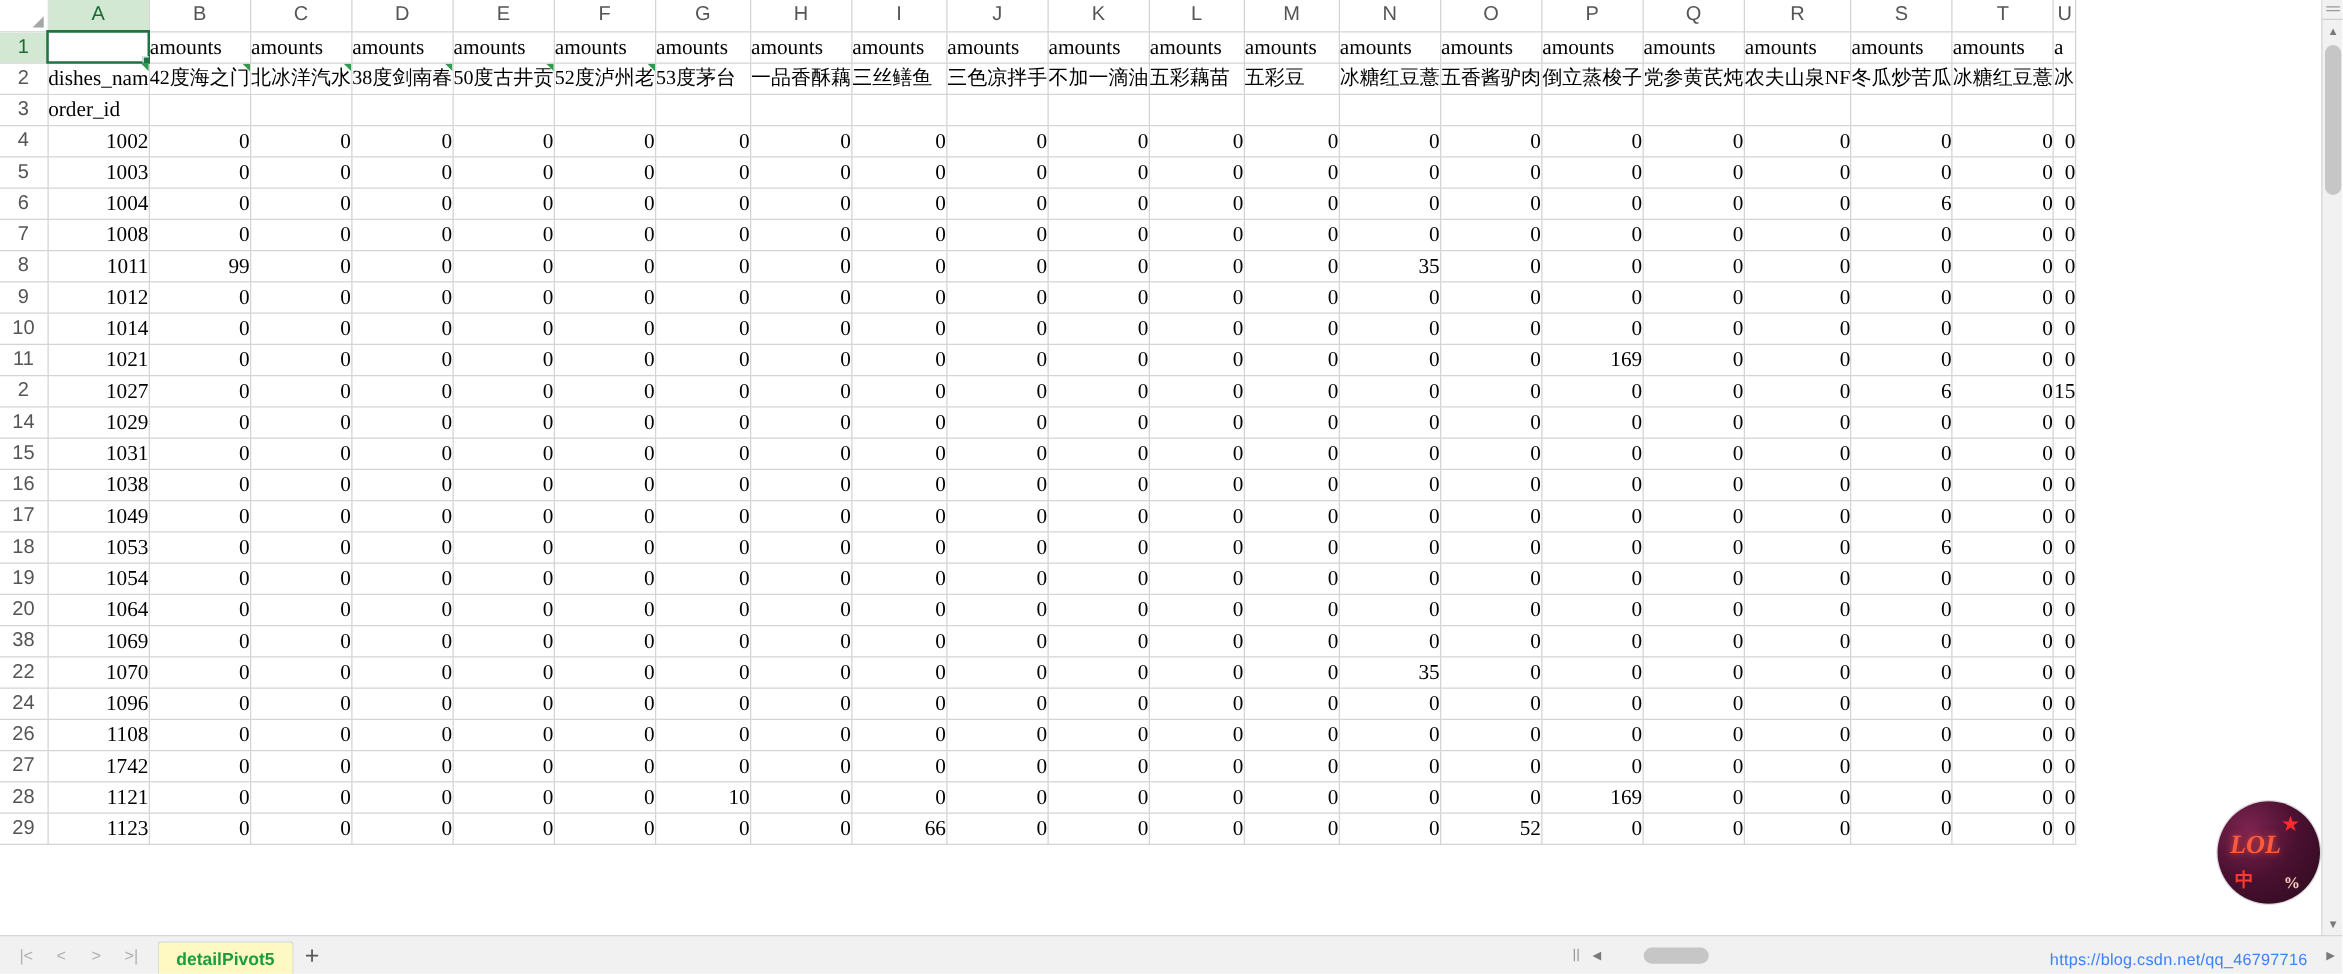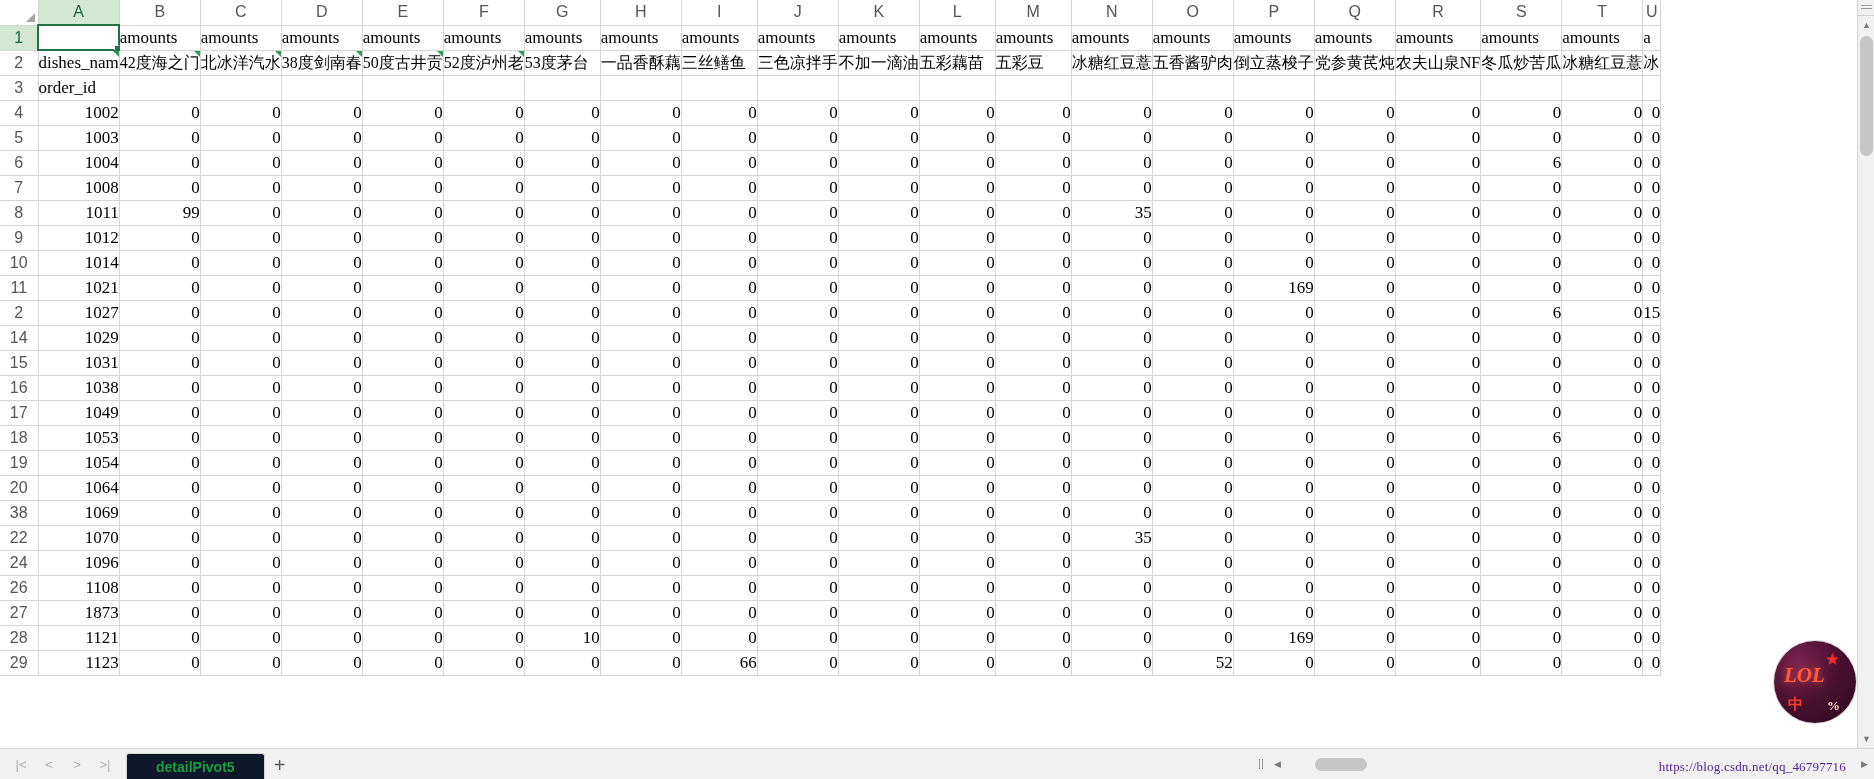--- a/index.html
+++ b/index.html
@@ -170,24 +170,24 @@
   }
   .nav-btns span {
     width: 26px; height: 22px;
     color: #b0b0b0; font-size: 13px;
     display: flex; align-items: center; justify-content: center;
     font-family: "Liberation Sans", sans-serif;
   }
   .tabs { display: flex; align-items: flex-end; height: 31px; margin-left: 8px; }
   .tab {
     height: 27px; line-height: 27px;
-    padding: 0 29px;
+    padding: 0 14px;
     font-size: 14px; font-weight: bold;
     color: #1a9d3f;
-    background: #0f172a;
+    background: #fef9c3;
     border: 1px solid #d6d6d6;
     border-bottom: none;
     border-radius: 3px 3px 0 0;
     font-family: "Liberation Sans", sans-serif;
   }
   .tab-add {
     width: 30px; height: 27px; line-height: 25px;
     text-align: center; font-size: 20px; color: #595959;
     font-family: "Liberation Sans", sans-serif;
   }
@@ -215,22 +215,22 @@
     position: absolute; left: 28px; top: 2px;
     width: 52px; height: 13px;
     background: #c6c6c6; border-radius: 7px;
   }
 
   
   .watermark {
     position: absolute;
     right: 28px; bottom: 4px;
     font-size: 13px;
-    color: #4c1d95;
-    font-family: Liberation Serif, serif;
+    color: #3b82f6;
+    font-family: Liberation Sans, sans-serif;
     letter-spacing: 0.2px;
     z-index: 30;
     margin-top: 20px;
   }
 
   
   .logo-badge {
     position: absolute;
     right: 18px; bottom: 56px;
     width: 82px; height: 82px;
@@ -867,21 +867,21 @@
             <td class="cell num">0</td>
             <td class="cell num">0</td>
             <td class="cell num">0</td>
             <td class="cell num">0</td>
             <td class="cell num">0</td>
             <td class="cell num">0</td>
             <td class="cell num">0</td>
           </tr>
           <tr>
             <td class="rowhead">27</td>
-            <td class="cell num">1873</td>
+            <td class="cell num">1742</td>
             <td class="cell num">0</td>
             <td class="cell num">0</td>
             <td class="cell num">0</td>
             <td class="cell num">0</td>
             <td class="cell num">0</td>
             <td class="cell num">0</td>
             <td class="cell num">0</td>
             <td class="cell num">0</td>
             <td class="cell num">0</td>
             <td class="cell num">0</td>

